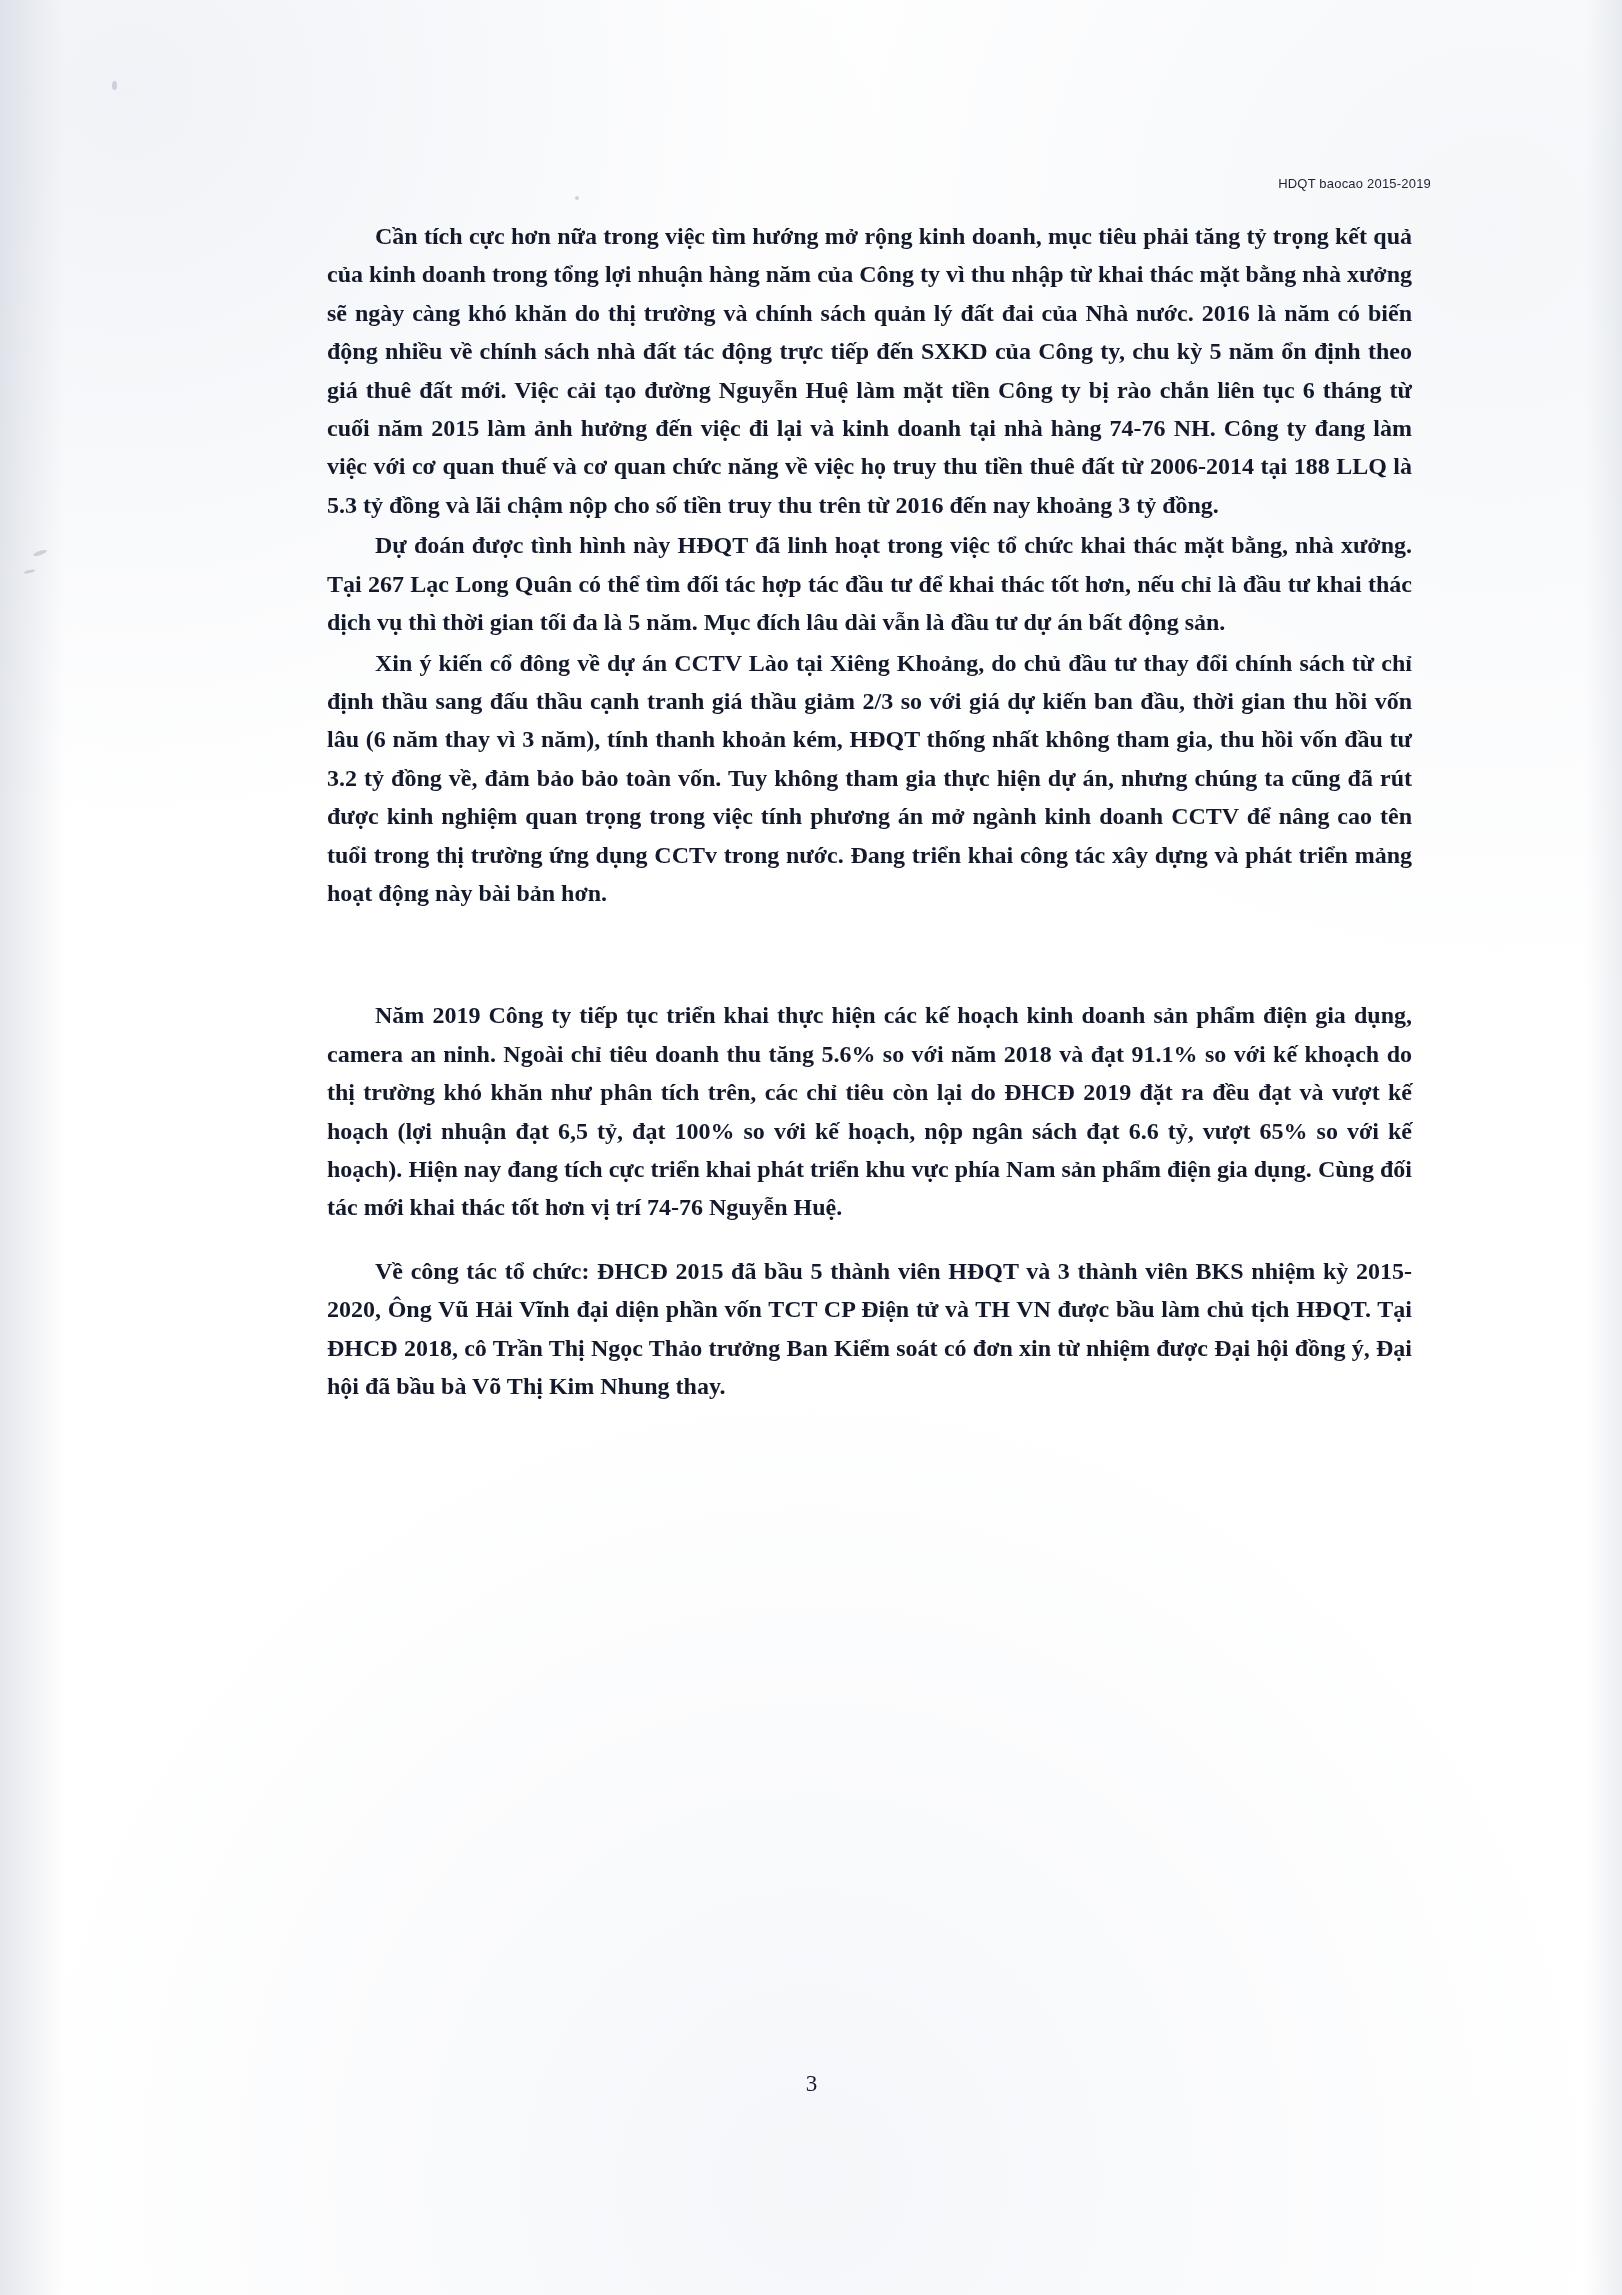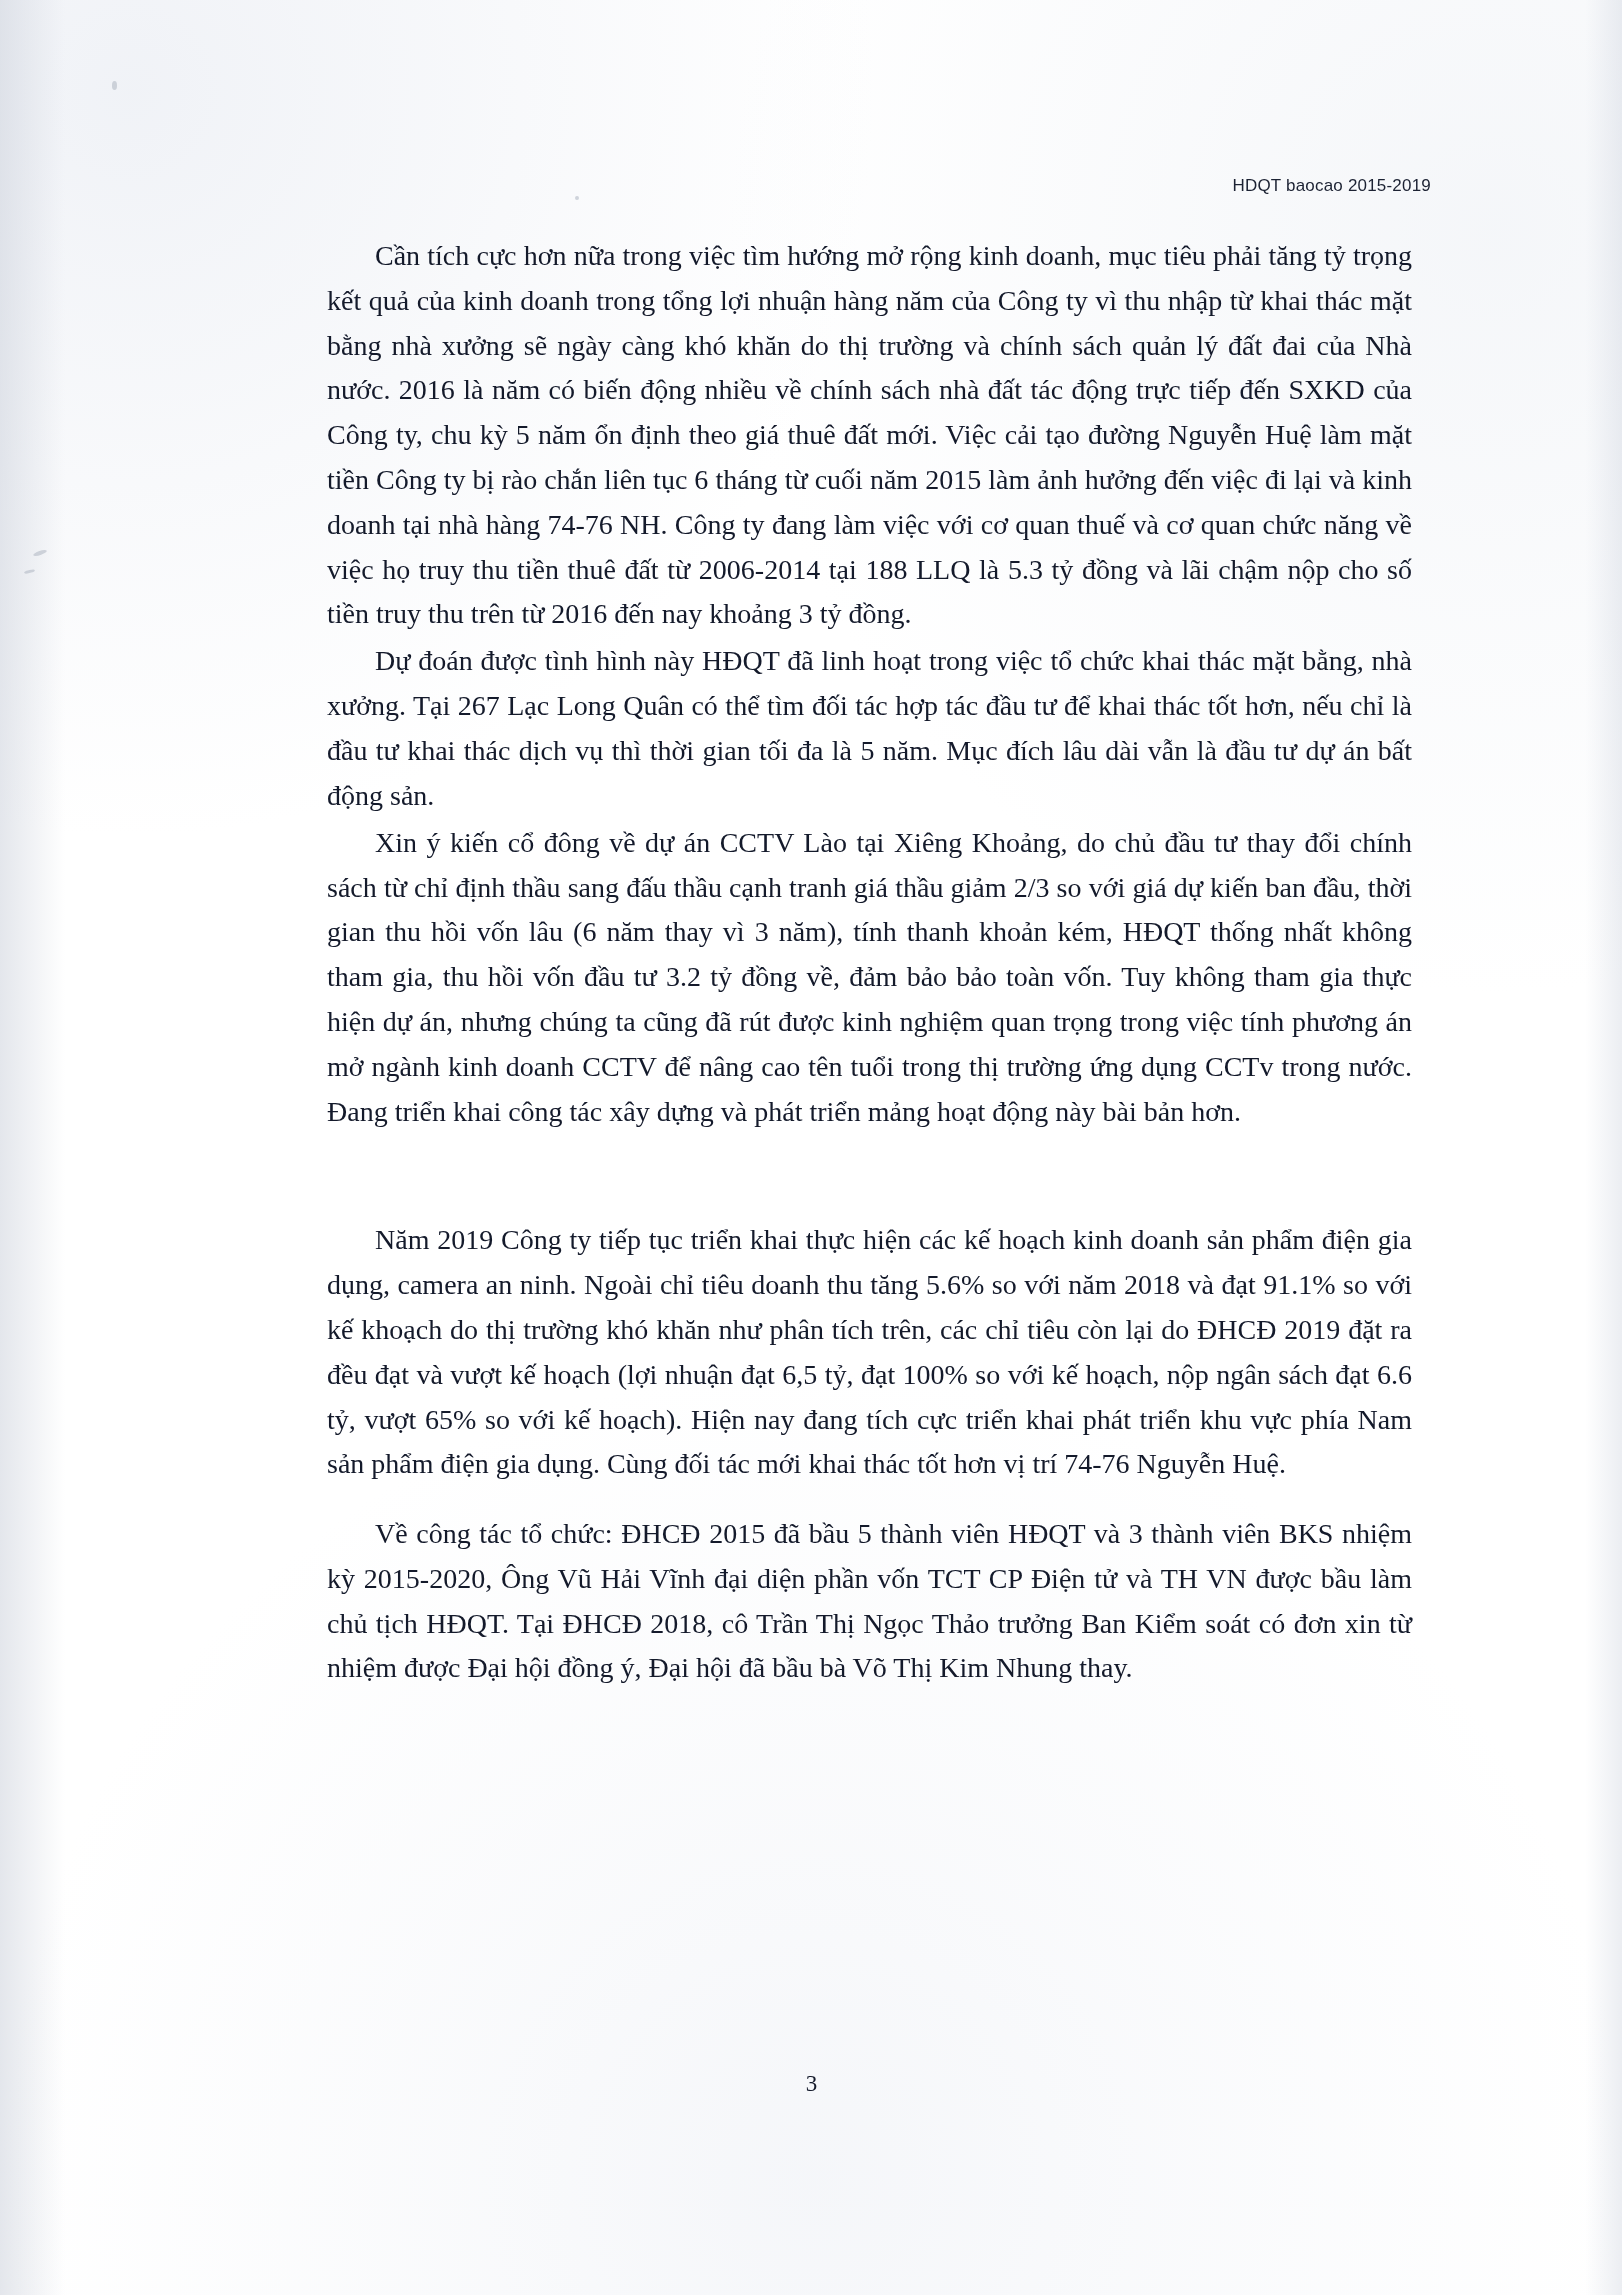--- a/index.html
+++ b/index.html
@@ -42,34 +42,35 @@
     position: absolute;
     background: #b9bec9;
     border-radius: 50%;
     opacity: .65;
   }
   .header-note {
     position: absolute;
     top: 176px;
     right: 192px;
     font-family: "Liberation Sans", sans-serif;
-    font-size: 17px;
+    font-size: 13px;
     color: #1c2233;
     letter-spacing: 0.2px;
   }
   .body-col {
     position: absolute;
     left: 327px;
-    top: 234px;
+    top: 217px;
     width: 1085px;
     color: #141a2b;
-    font-size: 28px;
+    font-size: 24px;
     line-height: 1.60;
     text-align: justify;
     text-justify: inter-word;
+    font-weight: bold;
   }
   .para {
     margin: 0 0 2.2px 0;
     text-indent: 48px;
   }
   .para.gap-big {
     margin-top: 84px;
   }
   .para.gap-huge {
     margin-top: 25px;

